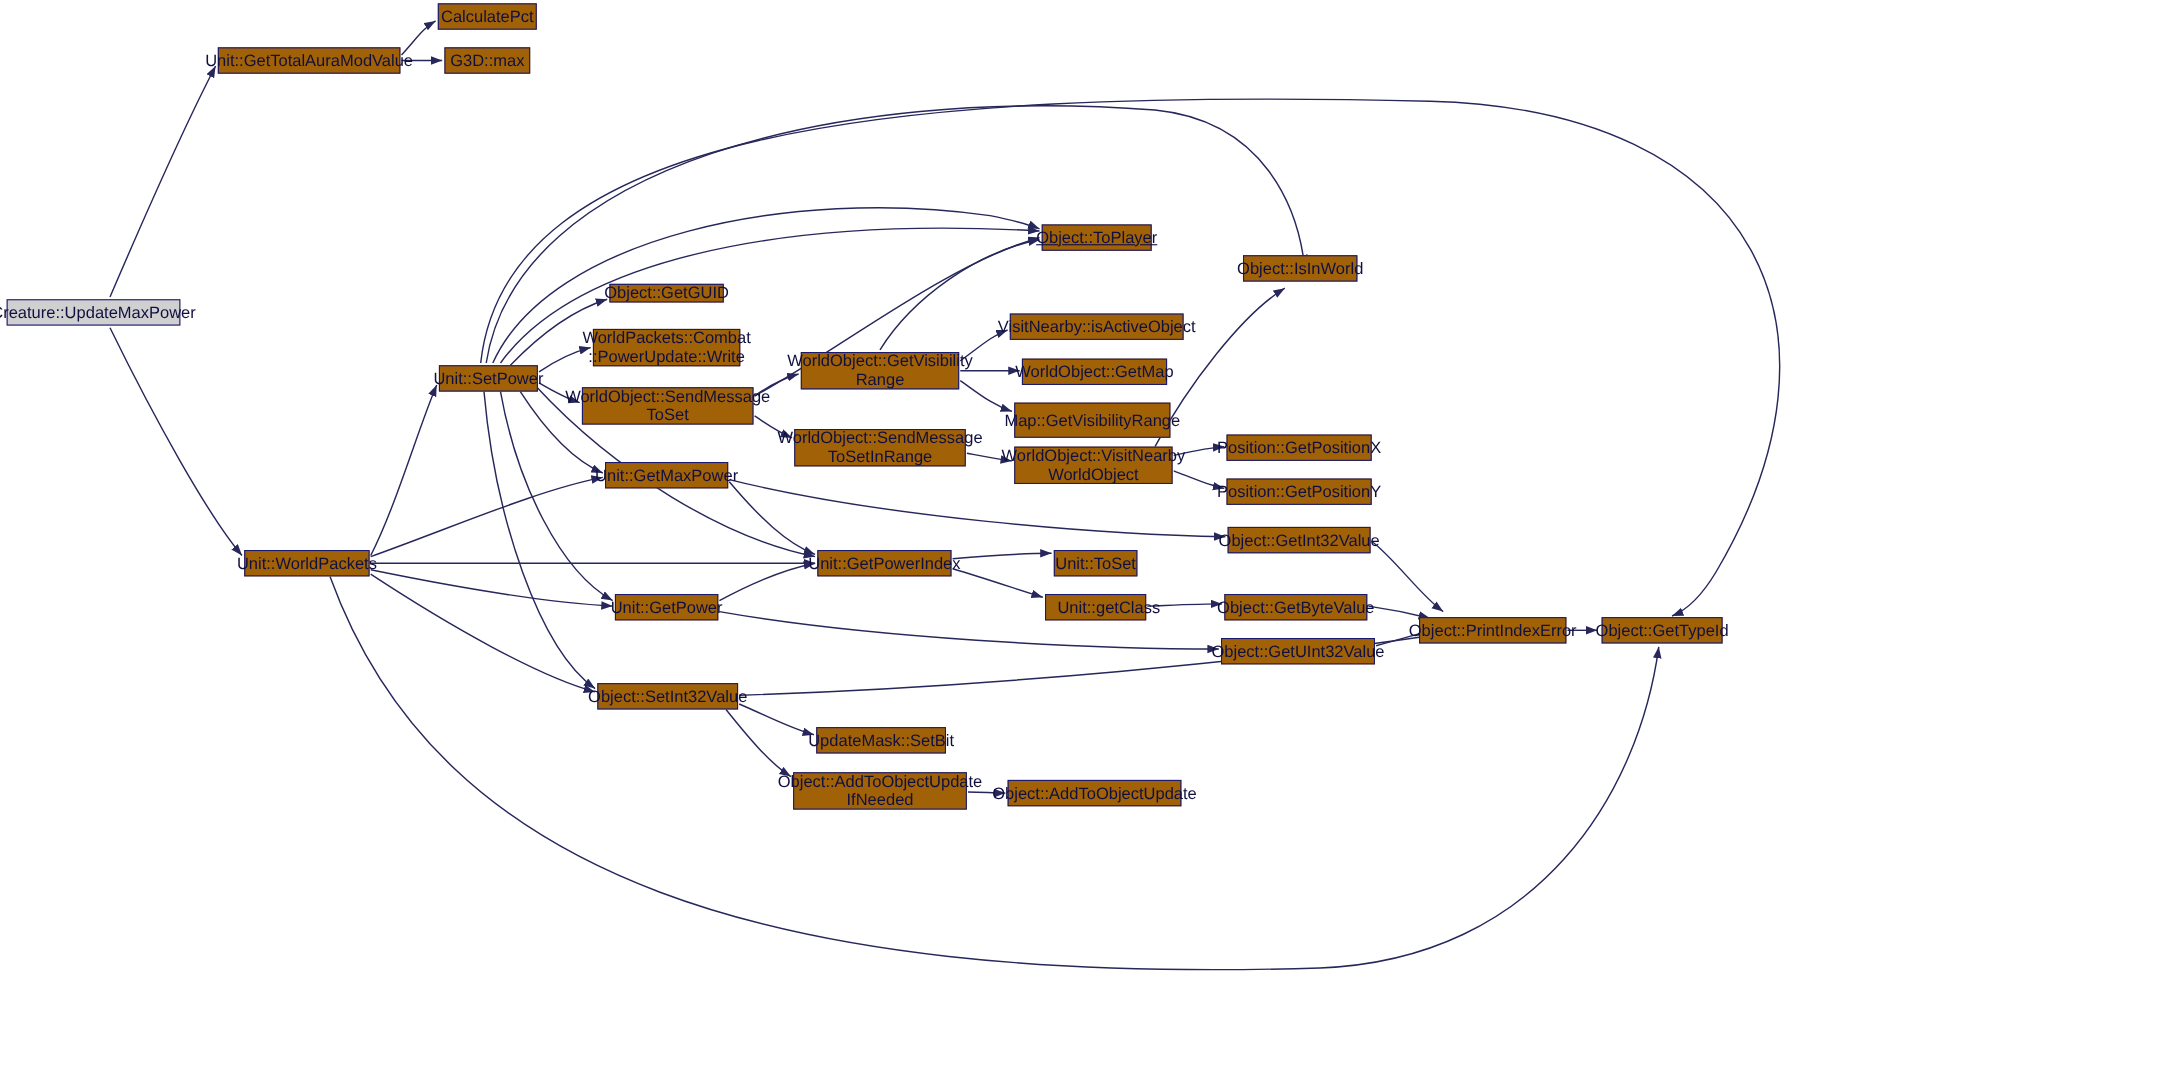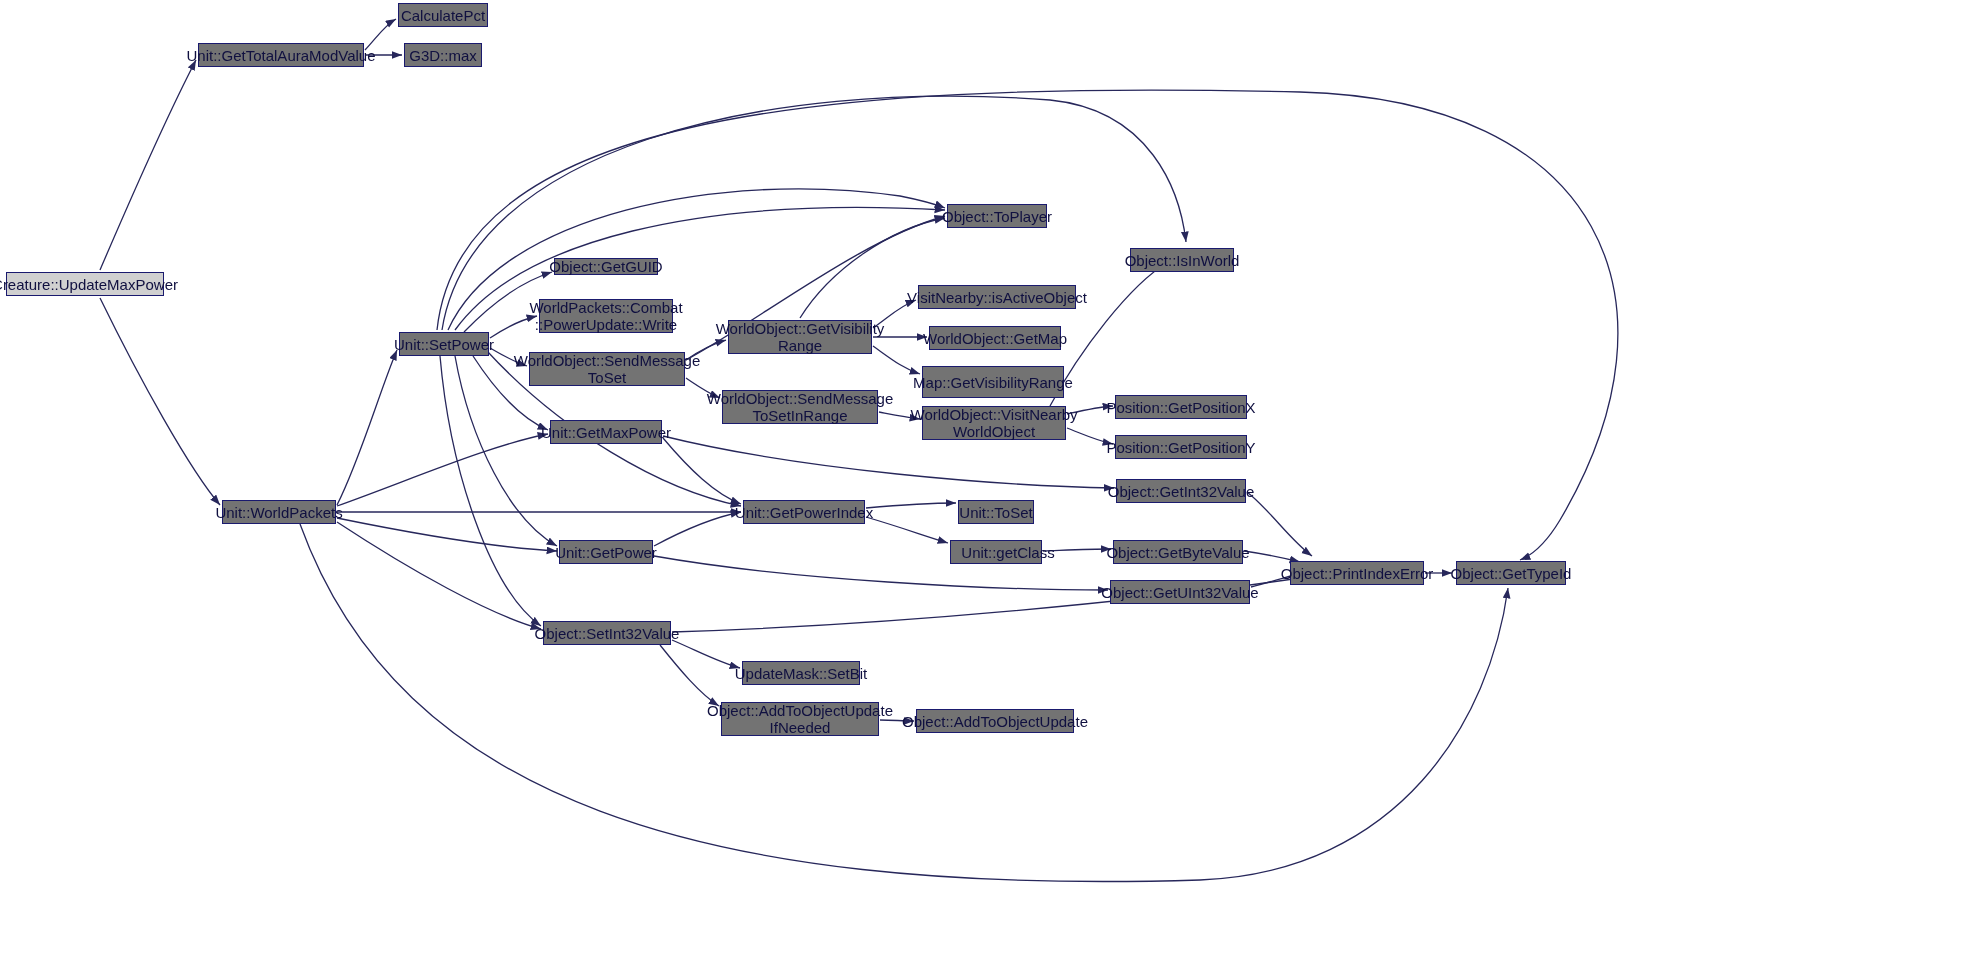--- a/index.html
+++ b/index.html
@@ -20,21 +20,21 @@
     left: 0;
     top: 0;
     width: 1967px;
     height: 968px;
     pointer-events: none;
   }
   .node {
     position: absolute;
     box-sizing: border-box;
     border: 1px solid #1a1a6e;
-    background: #737373;
+    background: #a16207;
     color: #101040;
     font-size: 15px;
     line-height: 17px;
     display: flex;
     align-items: center;
     justify-content: center;
     text-align: center;
     white-space: pre-line;
     padding: 0 4px;
     z-index: 2;
@@ -156,22 +156,22 @@
     <div class="node" style="left: 222px; top: 500px; width: 114px; height: 24px;">Unit::WorldPackets</div>
     <div class="node" style="left: 399px; top: 332px; width: 90px; height: 24px;">Unit::SetPower</div>
     <div class="node" style="left: 554px; top: 258px; width: 104px; height: 17px;">Object::GetGUID</div>
     <div class="node" style="left: 539px; top: 299px; width: 134px; height: 34px;">WorldPackets::Combat
 ::PowerUpdate::Write</div>
     <div class="node" style="left: 529px; top: 352px; width: 156px; height: 34px;">WorldObject::SendMessage
 ToSet</div>
     <div class="node" style="left: 550px; top: 420px; width: 112px; height: 24px;">Unit::GetMaxPower</div>
     <div class="node" style="left: 559px; top: 540px; width: 94px; height: 24px;">Unit::GetPower</div>
     <div class="node" style="left: 543px; top: 621px; width: 128px; height: 24px;">Object::SetInt32Value</div>
-    <div class="node" style="left: 947px; top: 204px; width: 100px; height: 24px;">Object::ToPlayer</div>
-    <div class="node" style="left: 1130px; top: 248px; width: 104px; height: 24px;">Object::IsInWorld</div>
+    <div class="node" style="left: 947px; top: 204px; width: 100px; height: 24px; text-decoration: underline;">Object::ToPlayer</div>
+    <div class="node" style="left: 1130px; top: 232px; width: 104px; height: 24px;">Object::IsInWorld</div>
     <div class="node" style="left: 918px; top: 285px; width: 158px; height: 24px;">VisitNearby::isActiveObject</div>
     <div class="node" style="left: 728px; top: 320px; width: 144px; height: 34px;">WorldObject::GetVisibility
 Range</div>
     <div class="node" style="left: 929px; top: 326px; width: 132px; height: 24px;">WorldObject::GetMap</div>
     <div class="node" style="left: 922px; top: 366px; width: 142px; height: 32px;">Map::GetVisibilityRange</div>
     <div class="node" style="left: 722px; top: 390px; width: 156px; height: 34px;">WorldObject::SendMessage
 ToSetInRange</div>
     <div class="node" style="left: 922px; top: 406px; width: 144px; height: 34px;">WorldObject::VisitNearby
 WorldObject</div>
     <div class="node" style="left: 1115px; top: 395px; width: 132px; height: 24px;">Position::GetPositionX</div>

